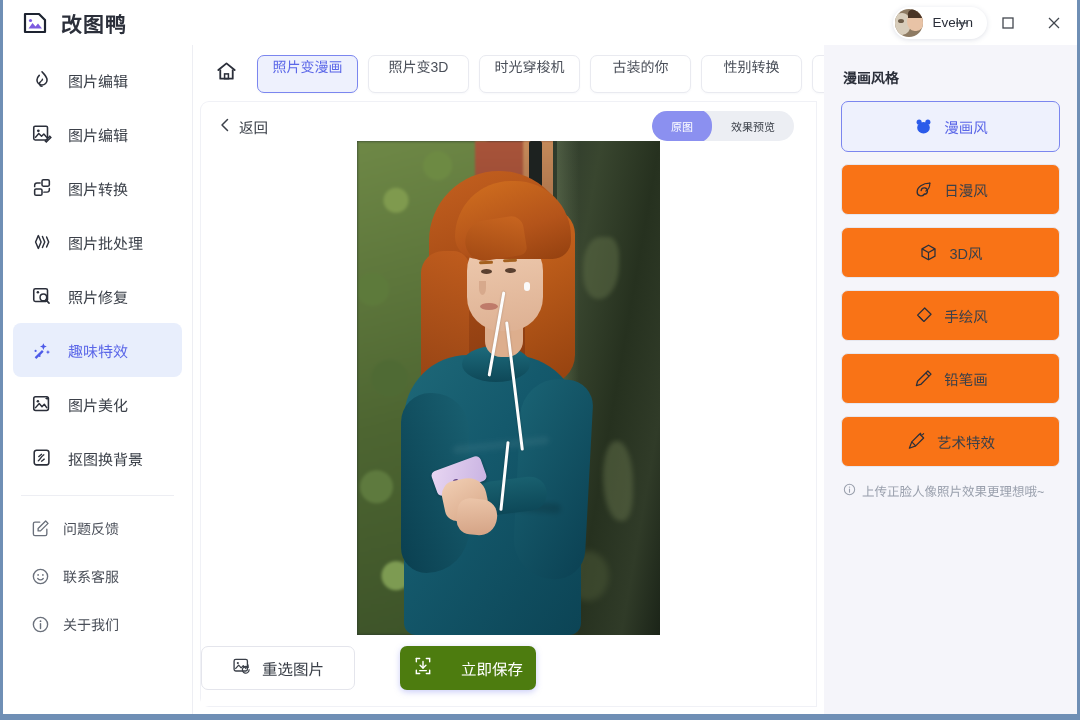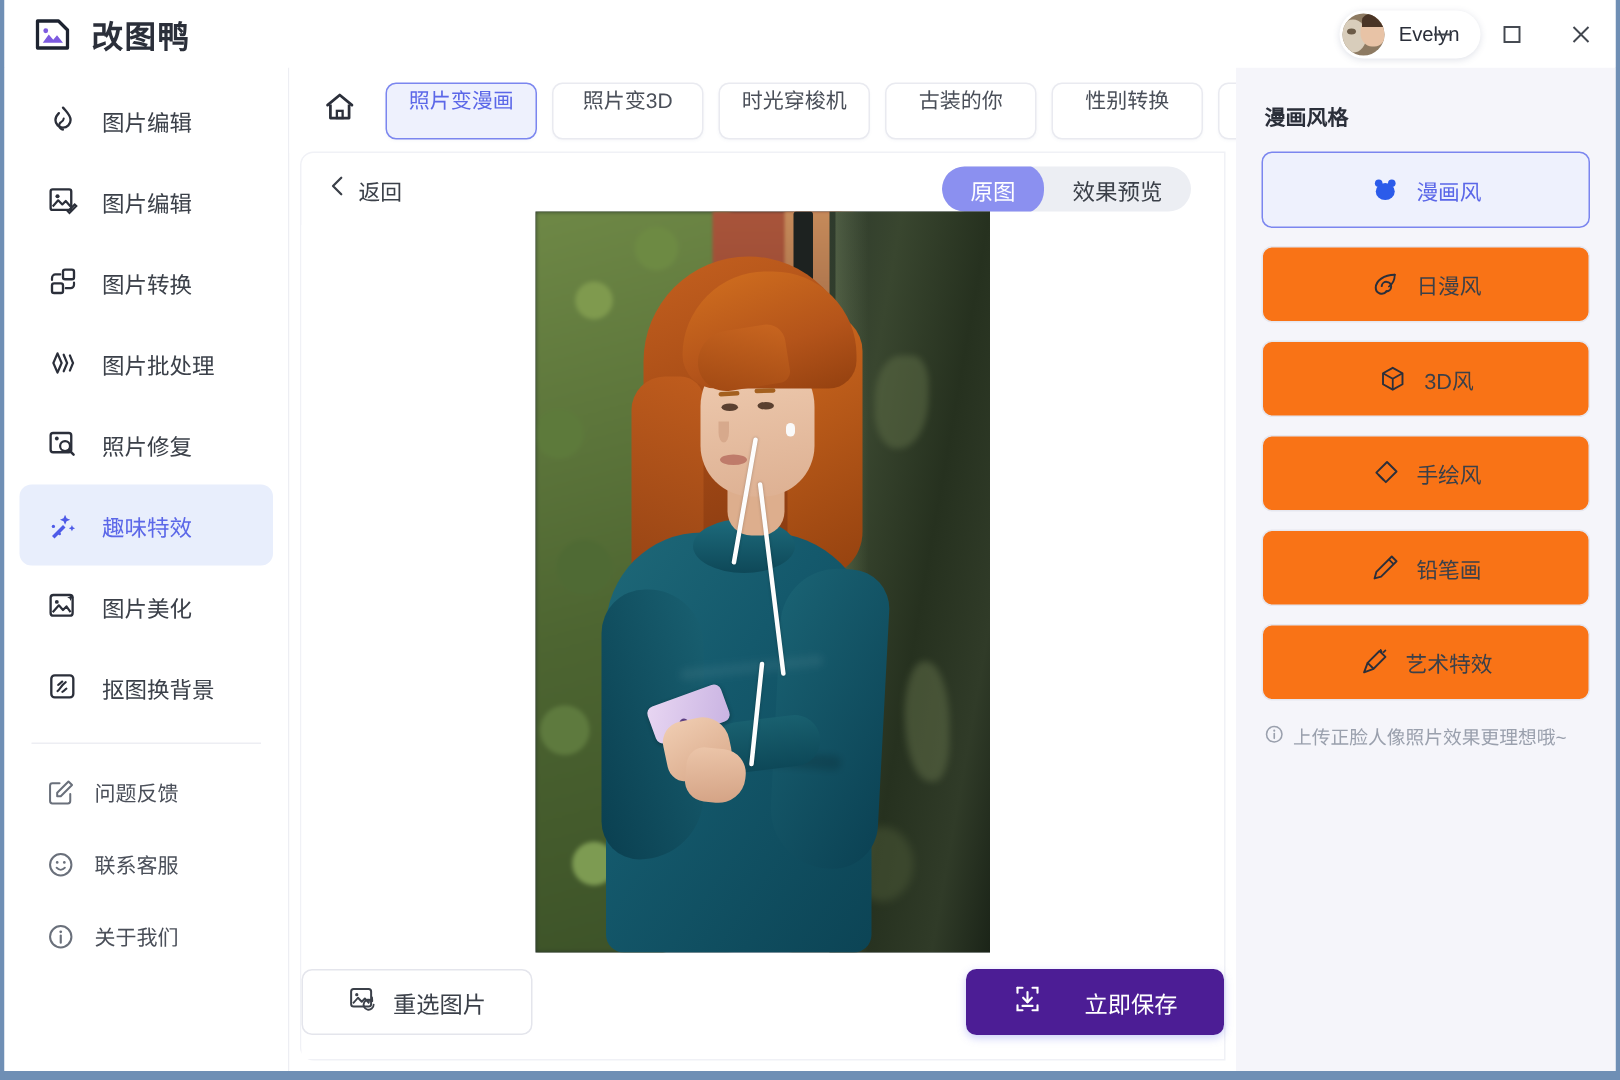--- a/index.html
+++ b/index.html
@@ -175,21 +175,21 @@
     background: #eceef3;
     border-radius: 16px;
     height: 30px;
     padding: 0;
     overflow: hidden;
   }
   .seg-item {
     height: 34px;
     padding: 0 19px;
     display: flex; align-items: center;
-    font-size: 15px;
+    font-size: 11px;
     color: #3b4049;
     border-radius: 16px;
     cursor: default;
   }
   .seg-item.active {
     background: #8b90f0;
     color: #ffffff;
   }
 
   .canvas-wrap {
@@ -291,42 +291,42 @@
   
   .ph-phone { left:76px; top:322px; width:52px; height:26px; background: linear-gradient(120deg,#e8d6f2,#c9b3e2);
     border-radius: 5px; transform: rotate(-20deg); box-shadow: 0 1px 3px rgba(0,0,0,.3); }
   .ph-phone-dot { left:96px; top:338px; width:6px; height:6px; border-radius:50%; background:#5c3f82; transform: rotate(-20deg); }
   .ph-hand1 { left:86px; top:338px; width:44px; height:40px; background: linear-gradient(160deg,#f0cdb2,#d9a98a); border-radius: 14px 18px 16px 12px; transform: rotate(-12deg); }
   .ph-hand2 { left:100px; top:358px; width:40px; height:36px; background: linear-gradient(170deg,#ecc6aa,#d3a183); border-radius: 12px 16px 18px 14px; transform: rotate(6deg); }
 
   
   .actions {
     height: 76px; flex: 0 0 76px;
-    display: flex; align-items: center; justify-content: space-between;
+    display: flex; align-items: center; justify-content: flex-start;
     gap: 45px;
     background: #ffffff;
   }
   .btn {
     height: 44px;
     display: flex; align-items: center; justify-content: center;
     gap: 10px;
     border-radius: 7px;
     font-size: 15.5px;
     cursor: default;
     white-space: nowrap;
   }
   .btn-outline {
     width: 154px;
     border: 1px solid #e4e5ec;
     background: #ffffff;
     color: #3b4049;
   }
   .btn-primary {
-    width: 172px;
-    background: #4c1d95;
+    width: 136px;
+    background: #4d7c0f;
     color: #ffffff;
     border: none;
     box-shadow: 0 2px 6px rgba(107,116,234,.35);
     gap: 28px;
   }
 
   
   .rpanel {
     width: 253px; flex: 0 0 253px;
     background: #f5f5fa;

